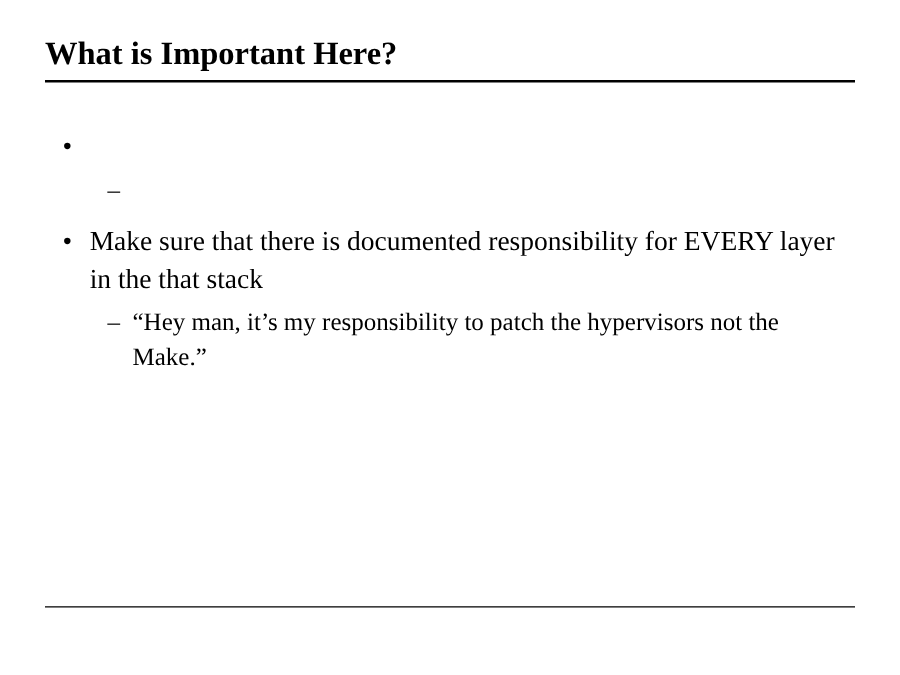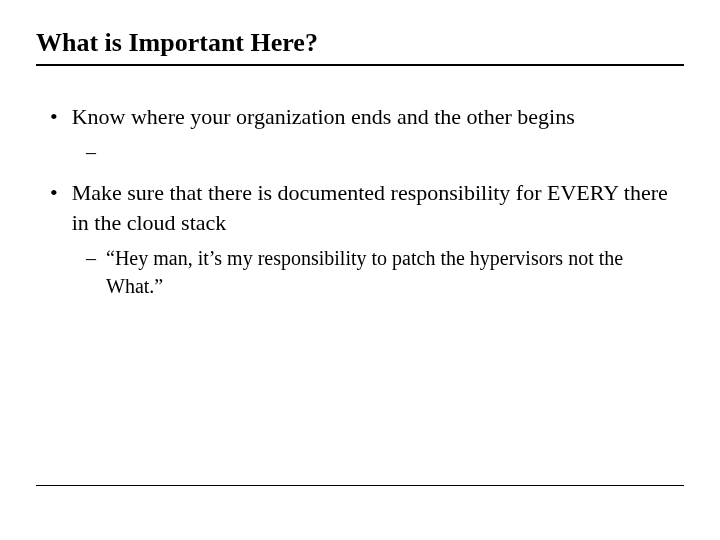--- a/index.html
+++ b/index.html
@@ -67,30 +67,29 @@
   </style>
 </head>
 <body>
 
 <div class="title">What is Important Here?</div>
 
 <div class="content">
 
   <div class="bullet-item">
     <div class="bullet-marker">•</div>
-    <div class="bullet-text">Know where your organization ends and the other begins</div>
   </div>
   <div class="sub-item">
     <div class="sub-marker">–</div>
   </div>
 
   <div class="bullet-item">
     <div class="bullet-marker">•</div>
-    <div class="bullet-text">Make sure that there is documented responsibility for EVERY there in the cloud stack</div>
+    <div class="bullet-text">Make sure that there is documented responsibility for EVERY layer in the that stack</div>
   </div>
   <div class="sub-item">
     <div class="sub-marker">–</div>
-    <div class="sub-text">“Hey man, it’s my responsibility to patch the hypervisors not the What.”</div>
+    <div class="sub-text">“Hey man, it’s my responsibility to patch the hypervisors not the Make.”</div>
   </div>
 
 </div>
 
 <div class="bottom-rule"></div>
 
 </body></html>

